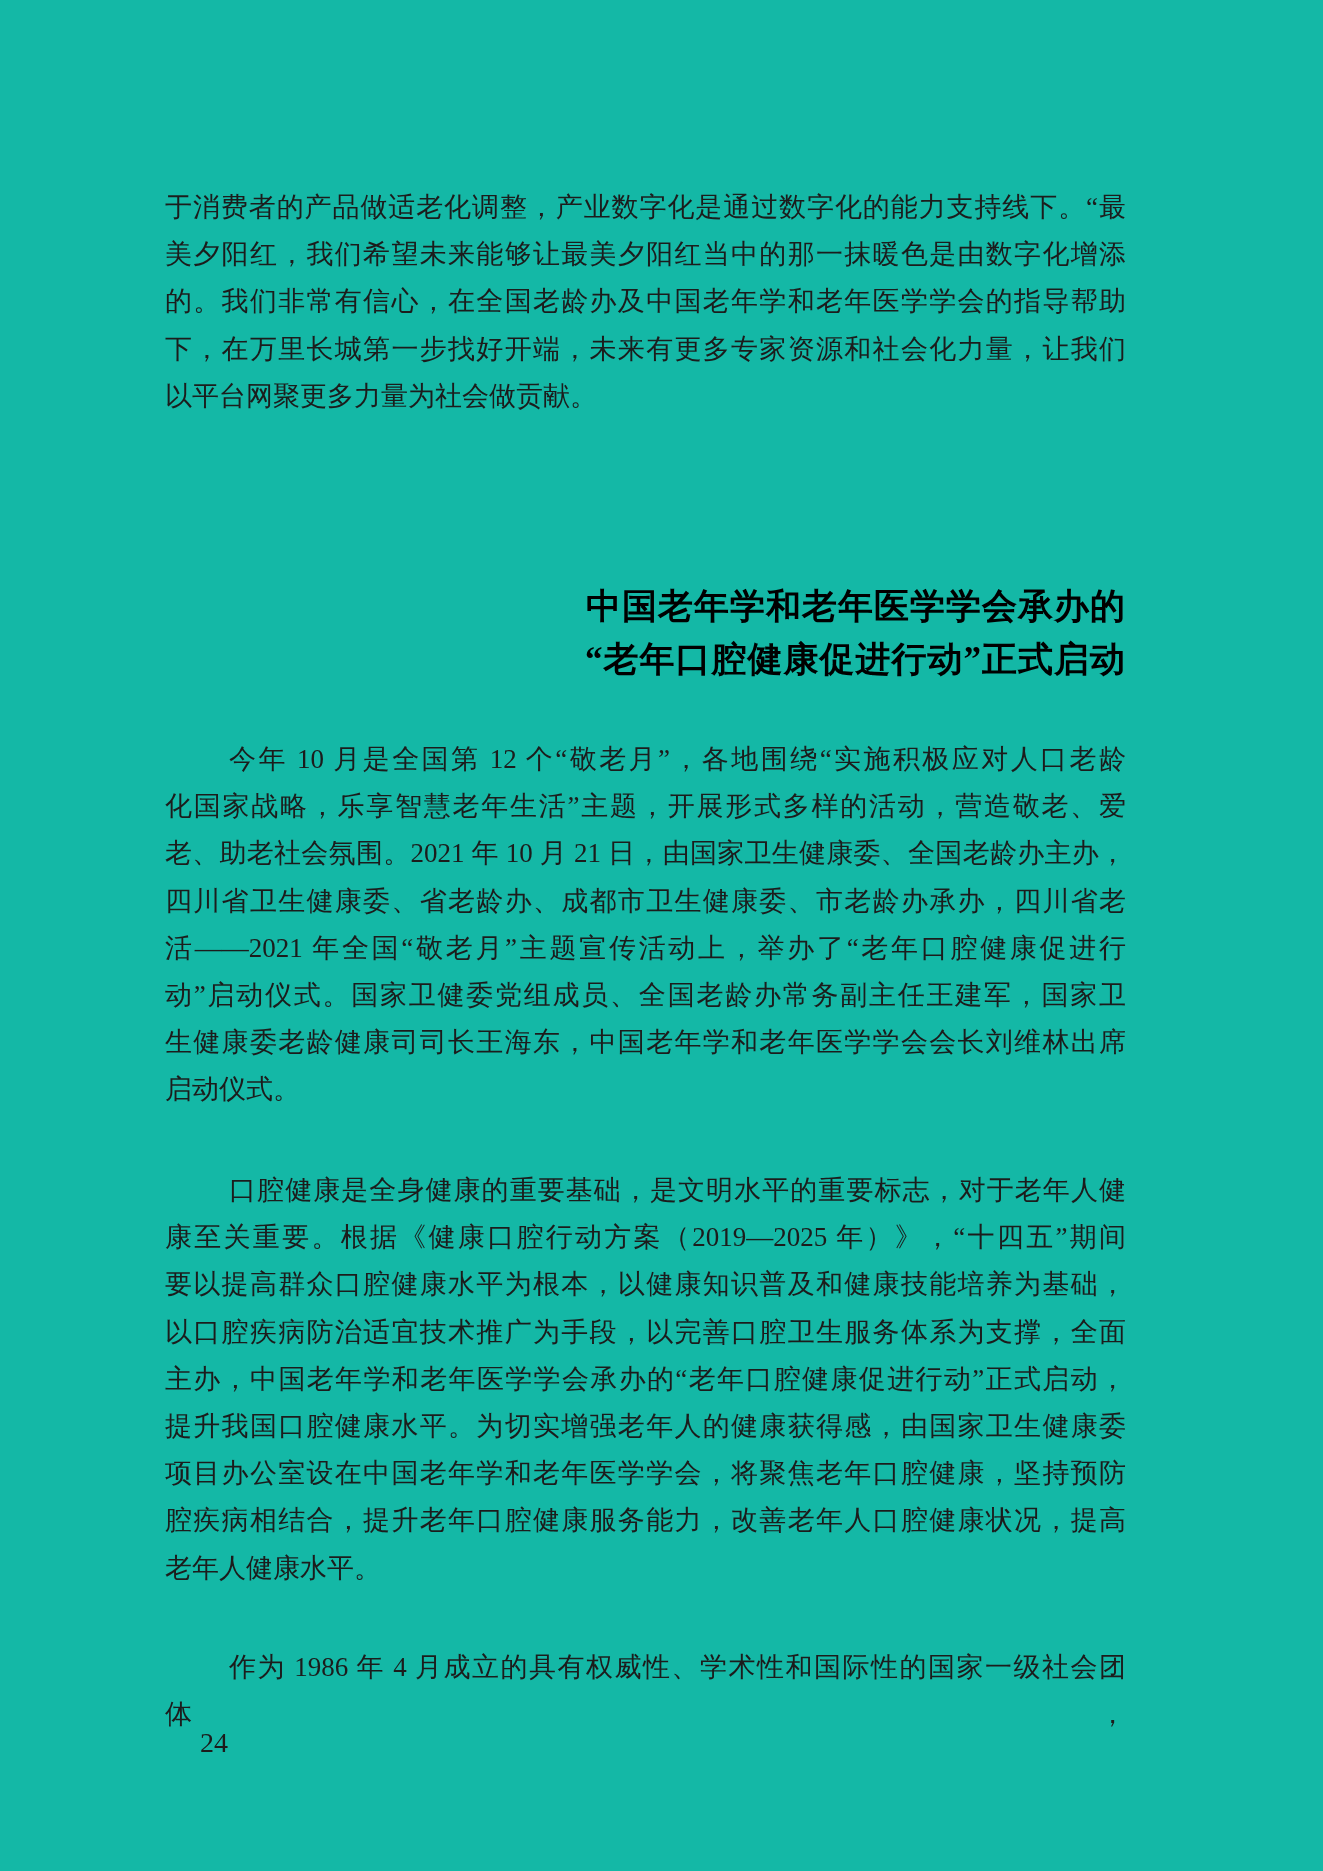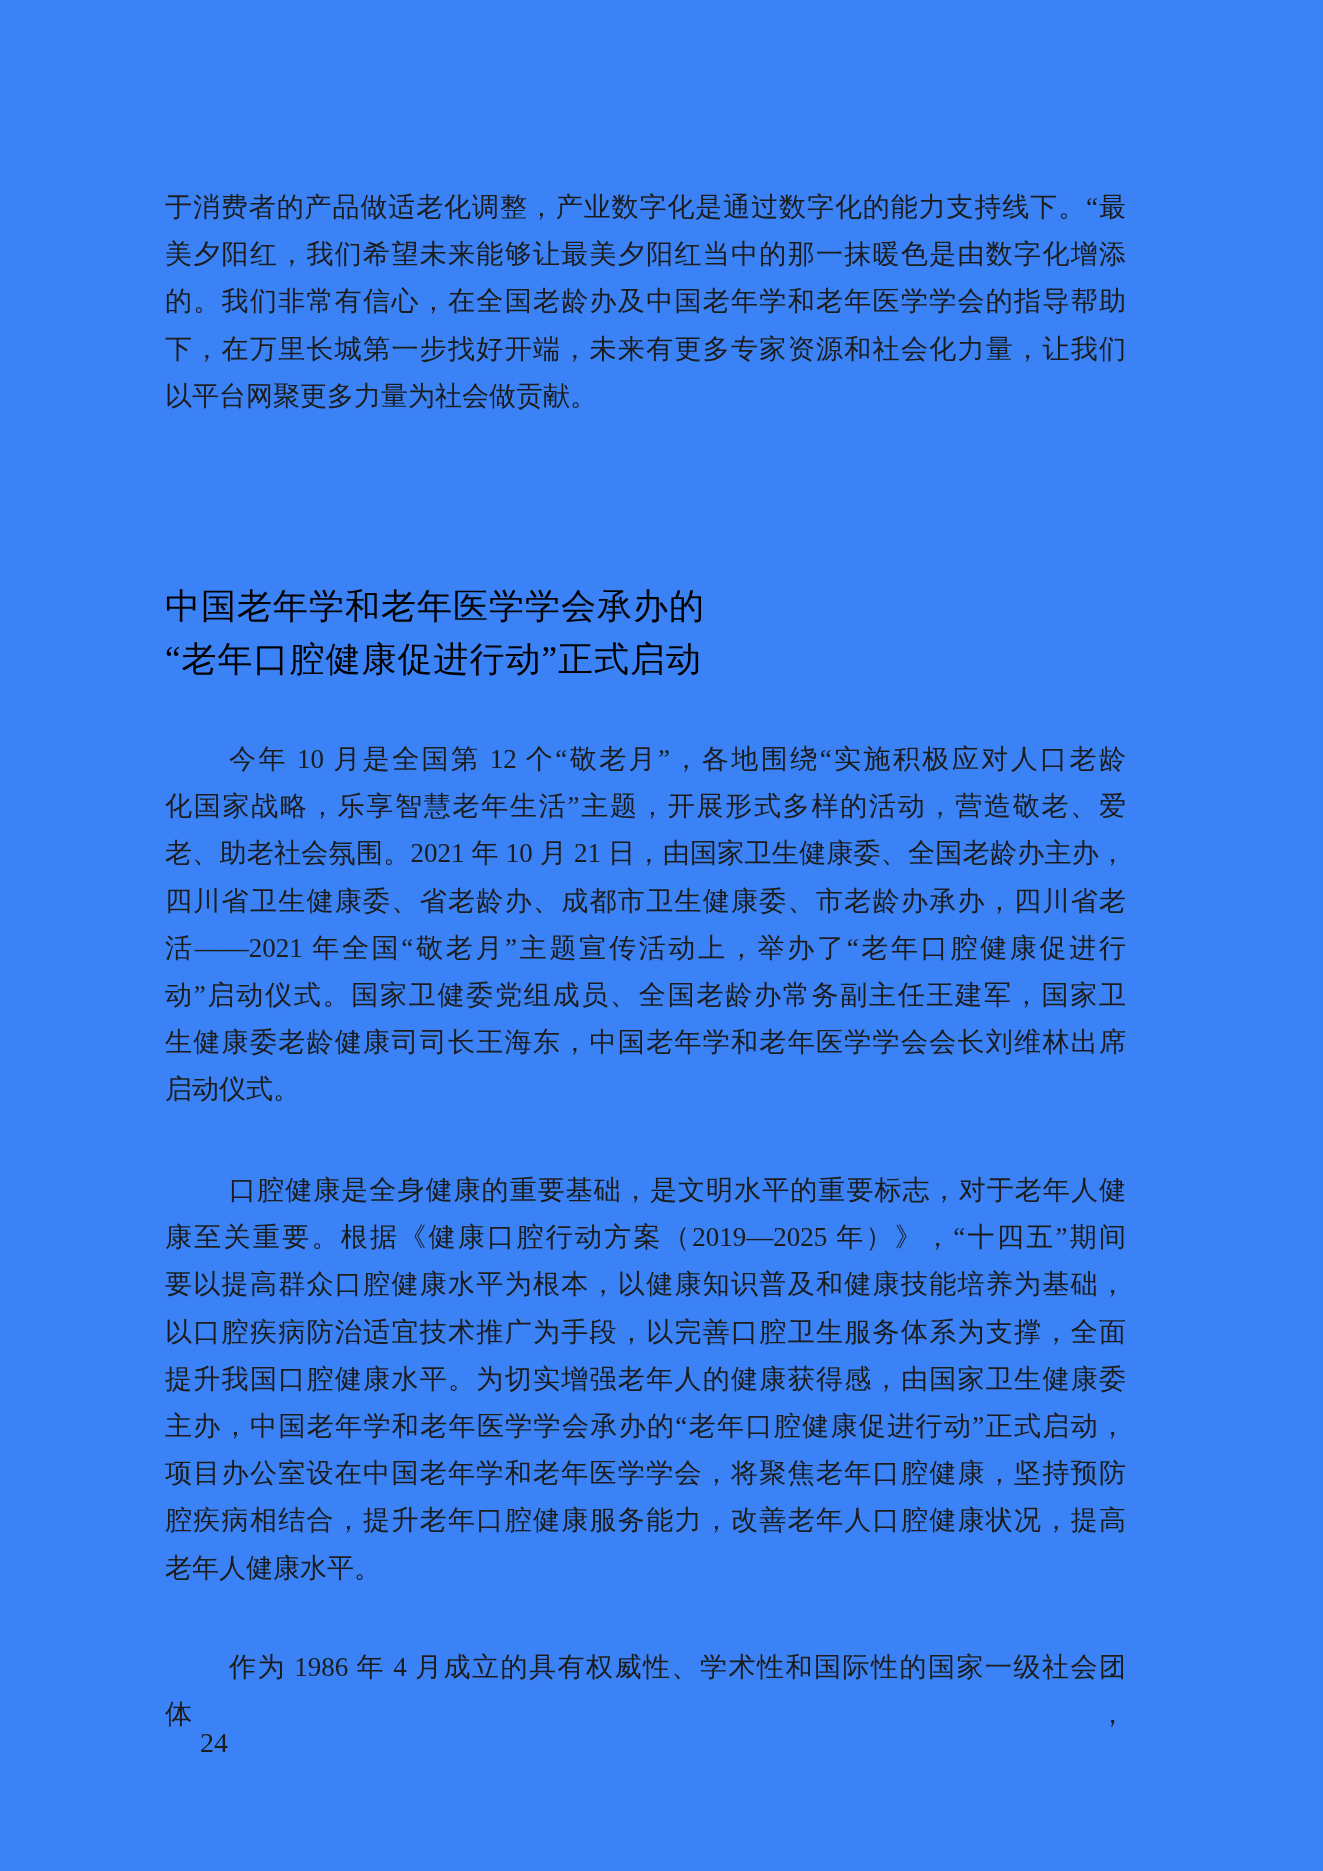--- a/index.html
+++ b/index.html
@@ -2,21 +2,21 @@
 <html><head>
 <meta charset="utf-8">
 <style>
   * { margin: 0; padding: 0; box-sizing: border-box; }
   html, body { background: #e8e8e8; }
   body { font-family: "Liberation Serif", "DejaVu Serif", serif; }
   .page {
     position: relative;
     width: 1323px;
     height: 1871px;
-    background: #3b82f6;
+    background: #14b8a6;
     margin: 0 auto;
     overflow: hidden;
     color: #1c1c1c;
   }
   .block {
     position: absolute;
     left: 165px;
     width: 961px;
   }
   .line {
@@ -37,22 +37,22 @@
   .attribution {
     font-size: 27px;
     line-height: 47.2px;
     text-align: right;
     padding-right: 171px;
   }
   .title-block { top: 580px; }
   .title-line {
     font-size: 35px;
     line-height: 53px;
-    font-weight: 400;
-    text-align: left;
+    font-weight: 700;
+    text-align: right;
     letter-spacing: 1px;
     color: #000000;
   }
   .prev-block { top: 184px; }
   .para1-block { top: 736px; }
   .para2-block { top: 1167px; }
   .para3-block { top: 1644px; }
   .page-number {
     position: absolute;
     left: 200px;
@@ -90,22 +90,22 @@
     <div class="line jline">动”启动仪式。国家卫健委党组成员、全国老龄办常务副主任王建军，国家卫</div>
     <div class="line jline">生健康委老龄健康司司长王海东，中国老年学和老年医学学会会长刘维林出席</div>
     <div class="line lline">启动仪式。</div>
   </div>
 
   <div class="block para2-block">
     <div class="line jline indent">口腔健康是全身健康的重要基础，是文明水平的重要标志，对于老年人健</div>
     <div class="line jline">康至关重要。根据《健康口腔行动方案（2019—2025 年）》，“十四五”期间</div>
     <div class="line jline">要以提高群众口腔健康水平为根本，以健康知识普及和健康技能培养为基础，</div>
     <div class="line jline">以口腔疾病防治适宜技术推广为手段，以完善口腔卫生服务体系为支撑，全面</div>
+    <div class="line jline">主办，中国老年学和老年医学学会承办的“老年口腔健康促进行动”正式启动，</div>
     <div class="line jline">提升我国口腔健康水平。为切实增强老年人的健康获得感，由国家卫生健康委</div>
-    <div class="line jline">主办，中国老年学和老年医学学会承办的“老年口腔健康促进行动”正式启动，</div>
     <div class="line jline">项目办公室设在中国老年学和老年医学学会，将聚焦老年口腔健康，坚持预防</div>
     <div class="line jline">腔疾病相结合，提升老年口腔健康服务能力，改善老年人口腔健康状况，提高</div>
     <div class="line lline">老年人健康水平。</div>
   </div>
 
   <div class="block para3-block">
     <div class="line jline indent">作为 1986 年 4 月成立的具有权威性、学术性和国际性的国家一级社会团体，</div>
   </div>
 
   <div class="page-number">24</div>

